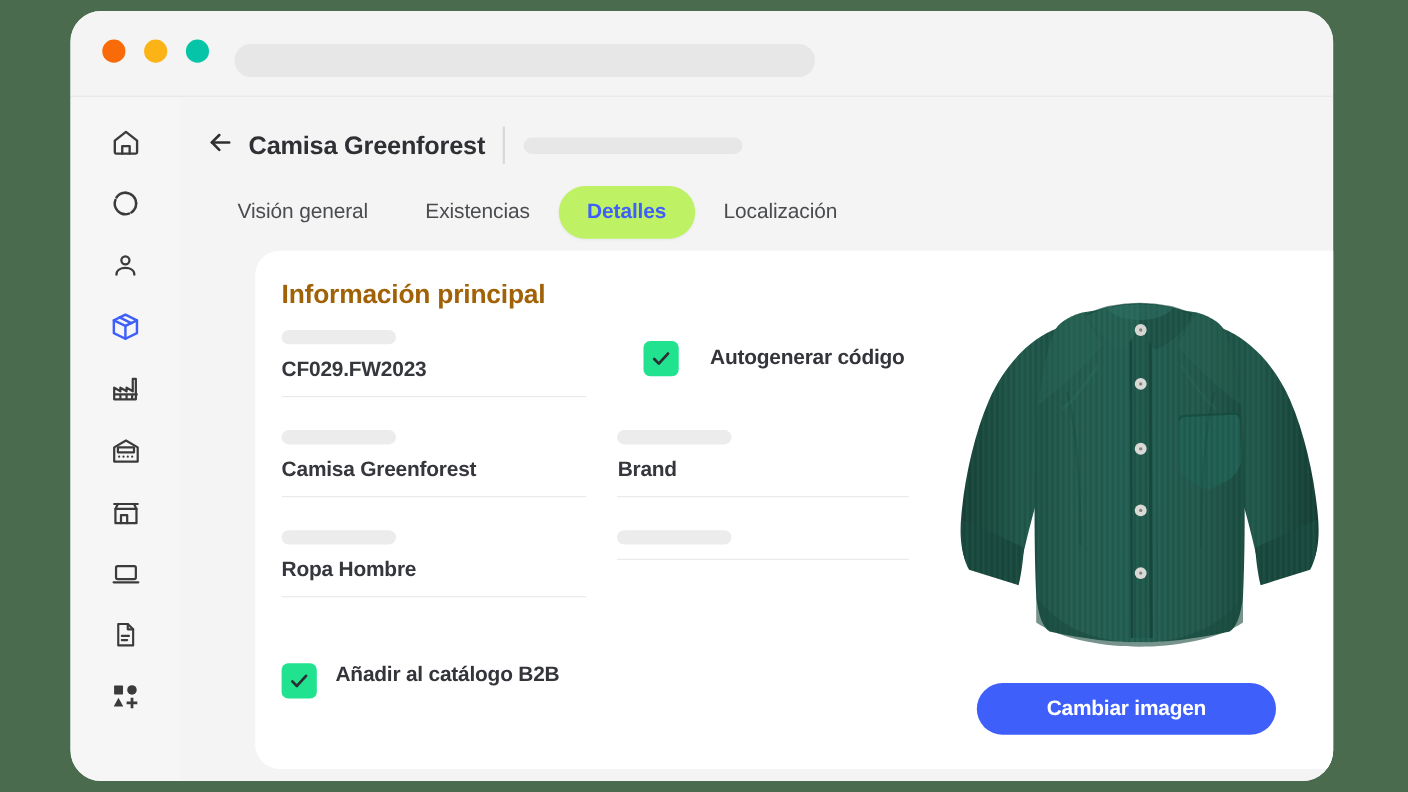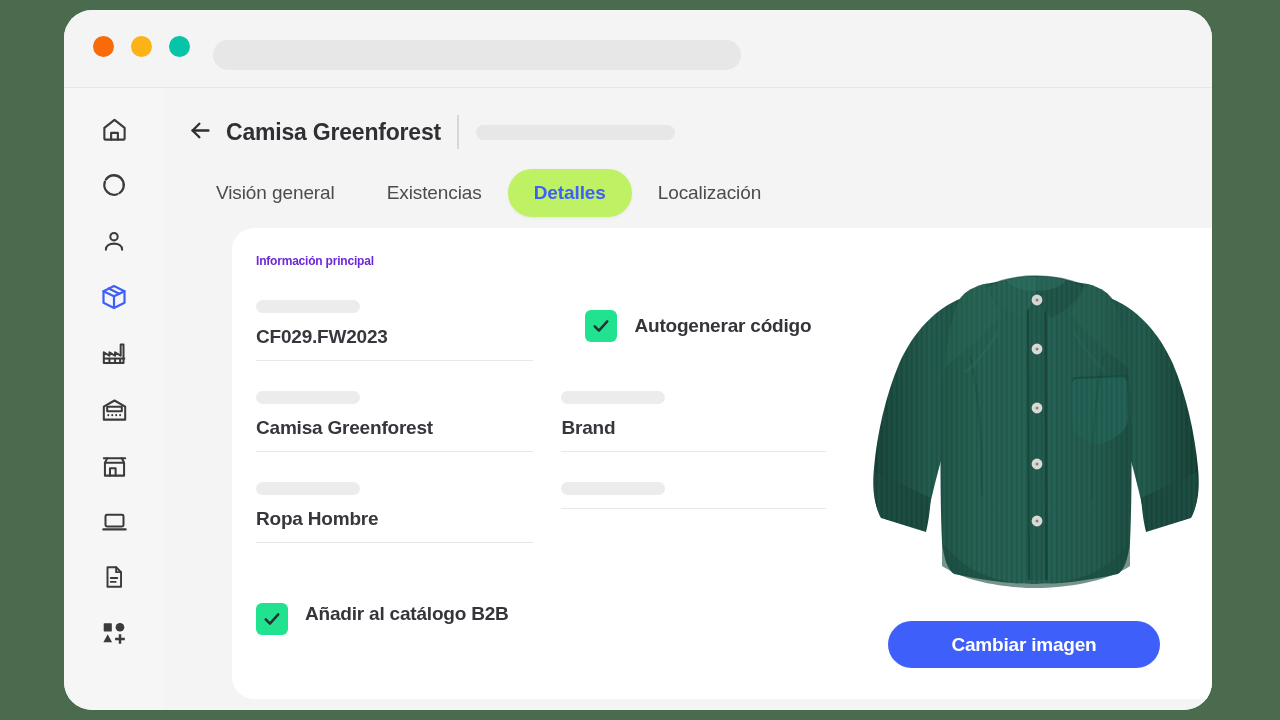--- a/index.html
+++ b/index.html
@@ -127,23 +127,23 @@
   .card {
     position: absolute;
     left: 68px; top: 139px;
     width: 1012px; height: 471px;
     background: #ffffff;
     border-radius: 22px;
   }
   .card-title {
     position: absolute;
     left: 24px; top: 26px;
-    font-size: 12px;
+    font-size: 24px;
     font-weight: 700;
-    color: #6d28d9;
+    color: #a16207;
     letter-spacing: -0.2px;
   }
 
   .form {
     position: absolute;
     left: 24px; top: 72px;
     width: 570px;
   }
   .field-row { display: flex; gap: 28px; margin-bottom: 30px; }
   .field { position: relative; }
@@ -161,21 +161,21 @@
     color: #35373c;
     padding-bottom: 12px;
     letter-spacing: -0.2px;
     white-space: nowrap;
   }
   .field-underline {
     height: 1px; width: 100%;
     background: #e8e8e8;
   }
 
-  .check-row { display: flex; align-items: center; gap: 17px; padding-left: 24px; }
+  .check-row { display: flex; align-items: center; gap: 28px; padding-left: 24px; }
   .checkbox {
     width: 32px; height: 32px;
     background: #21e28e;
     border-radius: 6px;
     display: flex; align-items: center; justify-content: center;
     flex: none;
     cursor: pointer;
   }
   .check-label {
     font-size: 19px;

